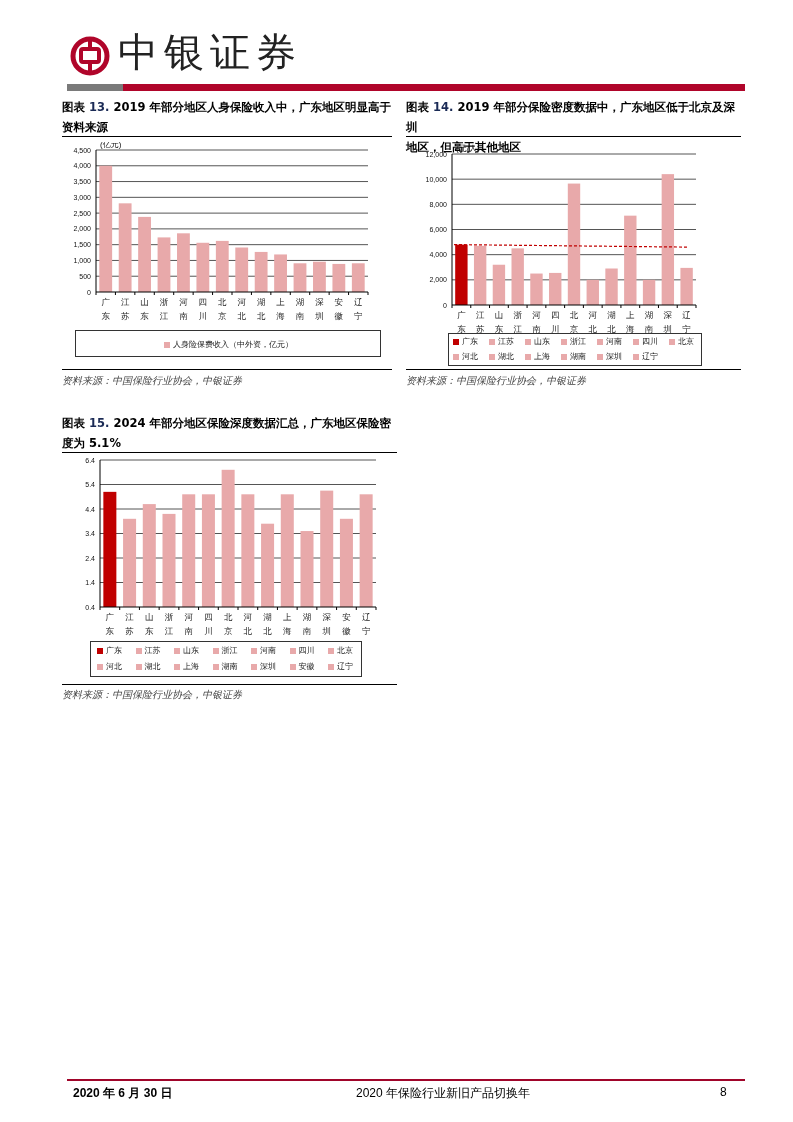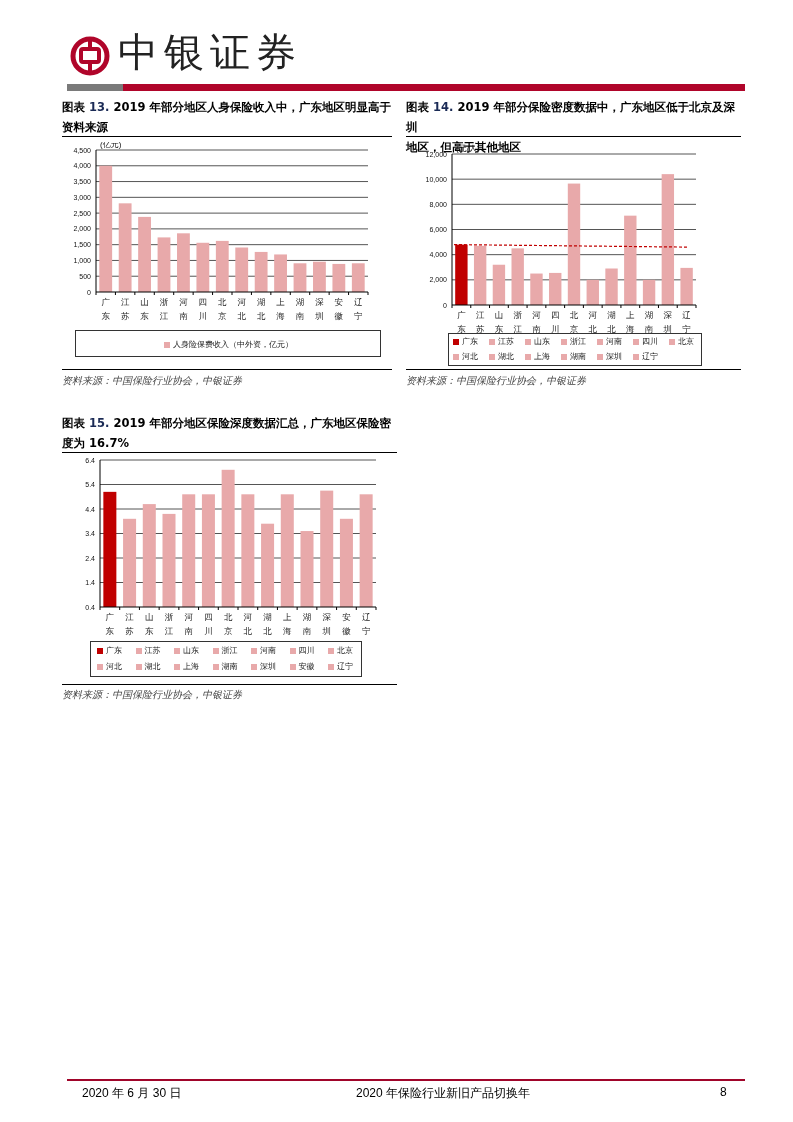--- a/index.html
+++ b/index.html
@@ -228,22 +228,22 @@
     <div class="legend-item" style="left: 112px; top: 17px;"><span class="legend-swatch" style="background: rgb(232, 169, 170);"></span><span>湖南</span></div>
     <div class="legend-item" style="left: 148px; top: 17px;"><span class="legend-swatch" style="background: rgb(232, 169, 170);"></span><span>深圳</span></div>
     <div class="legend-item" style="left: 184px; top: 17px;"><span class="legend-swatch" style="background: rgb(232, 169, 170);"></span><span>辽宁</span></div>
   </div>
 
 <div class="abs rule" style="left:406px; top:369px; width:335px;"></div>
 <div class="abs source" style="left:406px; top:374px;">资料来源：中国保险行业协会，中银证券</div>
 
 <div class="abs ctitle" style="left:62px; top:413px; width:335px;">
   <span>图表</span>
-  <span class="num">15.</span><span> 2019 年部分地区保险深度数据汇总，广东地区保险密</span><br>
-  <span>度为 16.7%</span>
+  <span class="num">15.</span><span> 2024 年部分地区保险深度数据汇总，广东地区保险密</span><br>
+  <span>度为 5.1%</span>
 </div>
 <div class="abs rule" style="left:62px; top:452px; width:335px;"></div>
 
 <svg class="abs" id="chart15" style="left:62px; top:452px;" width="320" height="185">
     <text x="33" y="157.5" font-size="7" text-anchor="end" fill="#111">0.4</text>
     <line x1="38" y1="130.5" x2="314" y2="130.5" stroke="#555" stroke-width="1"></line>
     <text x="33" y="133" font-size="7" text-anchor="end" fill="#111">1.4</text>
     <line x1="38" y1="106" x2="314" y2="106" stroke="#555" stroke-width="1"></line>
     <text x="33" y="108.5" font-size="7" text-anchor="end" fill="#111">2.4</text>
     <line x1="38" y1="81.5" x2="314" y2="81.5" stroke="#555" stroke-width="1"></line>
@@ -328,15 +328,15 @@
     <div class="legend-item" style="left: 121.5px; top: 19px;"><span class="legend-swatch" style="background: rgb(232, 169, 170);"></span><span>湖南</span></div>
     <div class="legend-item" style="left: 160px; top: 19px;"><span class="legend-swatch" style="background: rgb(232, 169, 170);"></span><span>深圳</span></div>
     <div class="legend-item" style="left: 198.5px; top: 19px;"><span class="legend-swatch" style="background: rgb(232, 169, 170);"></span><span>安徽</span></div>
     <div class="legend-item" style="left: 237px; top: 19px;"><span class="legend-swatch" style="background: rgb(232, 169, 170);"></span><span>辽宁</span></div>
   </div>
 
 <div class="abs rule" style="left:62px; top:684px; width:335px;"></div>
 <div class="abs source" style="left:62px; top:688px;">资料来源：中国保险行业协会，中银证券</div>
 
 <div class="abs footer-line"></div>
-<div class="abs footer-text" style="left:82px;">2020 年 6 月 30 日</div>
+<div class="abs footer-text" style="left:73px;font-weight:bold;">2020 年 6 月 30 日</div>
 <div class="abs footer-text" style="left:356px;">2020 年保险行业新旧产品切换年</div>
 <div class="abs footer-text" style="left:720px;">8</div>
 
 </body></html>

